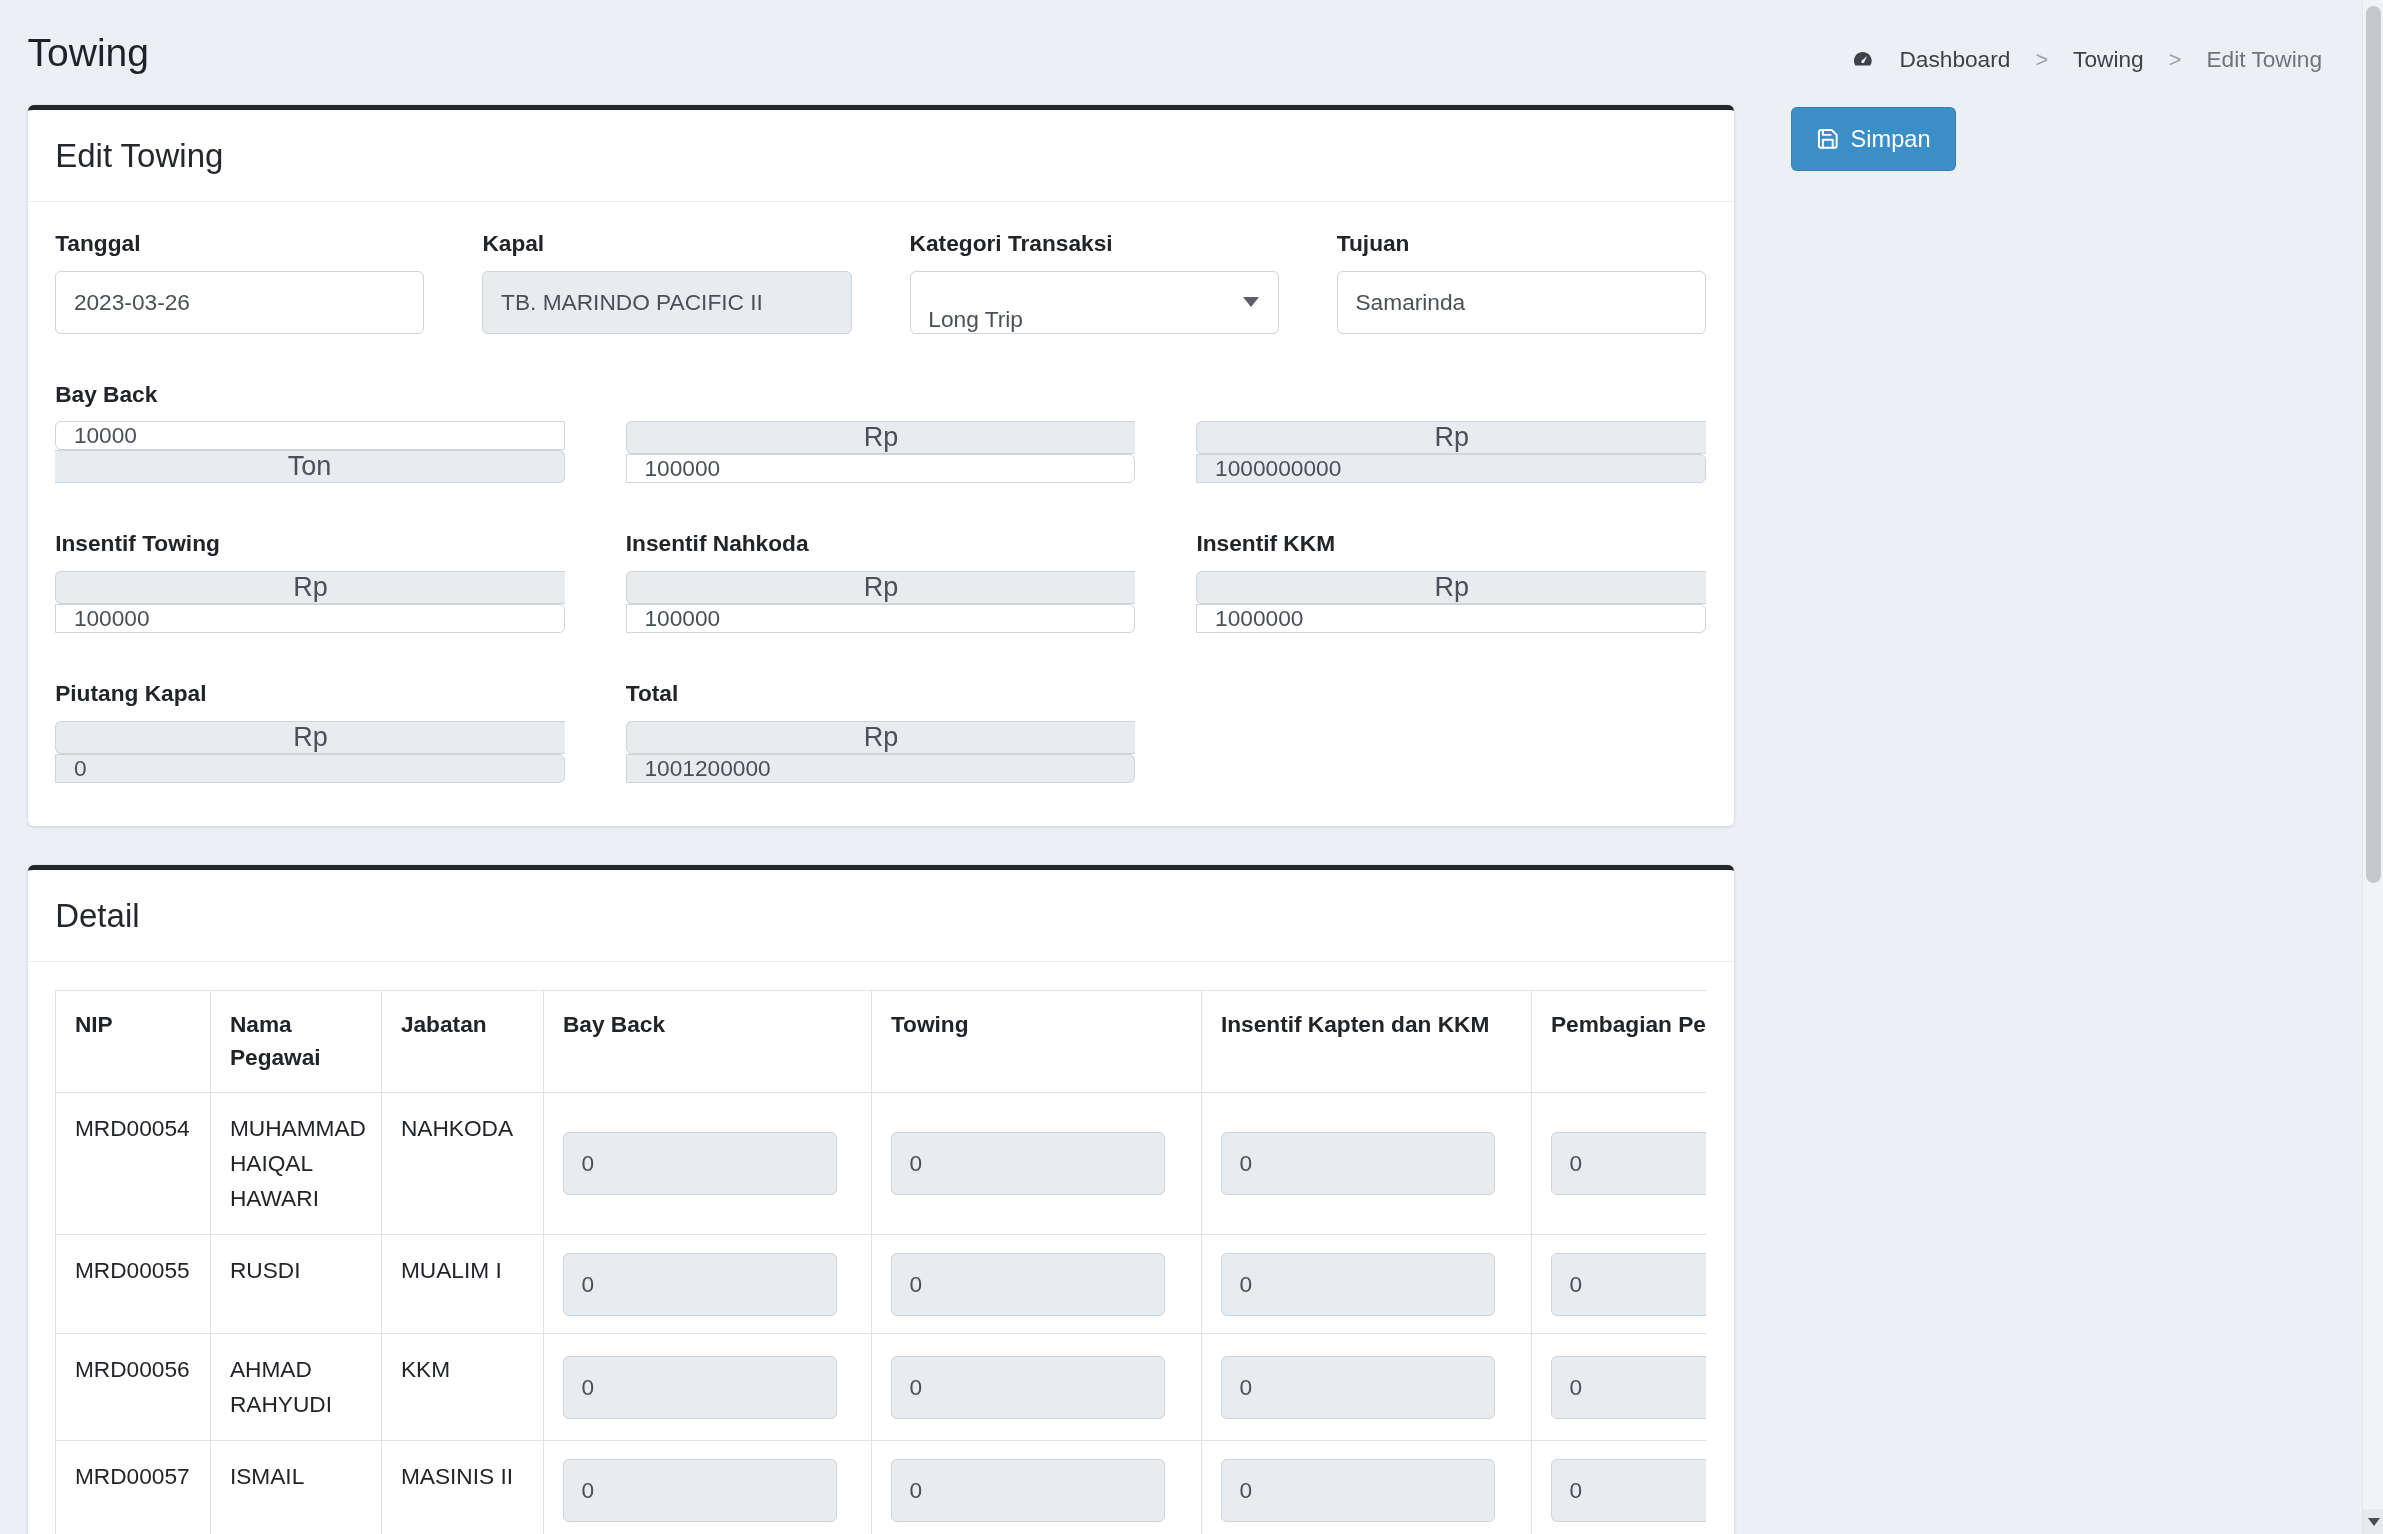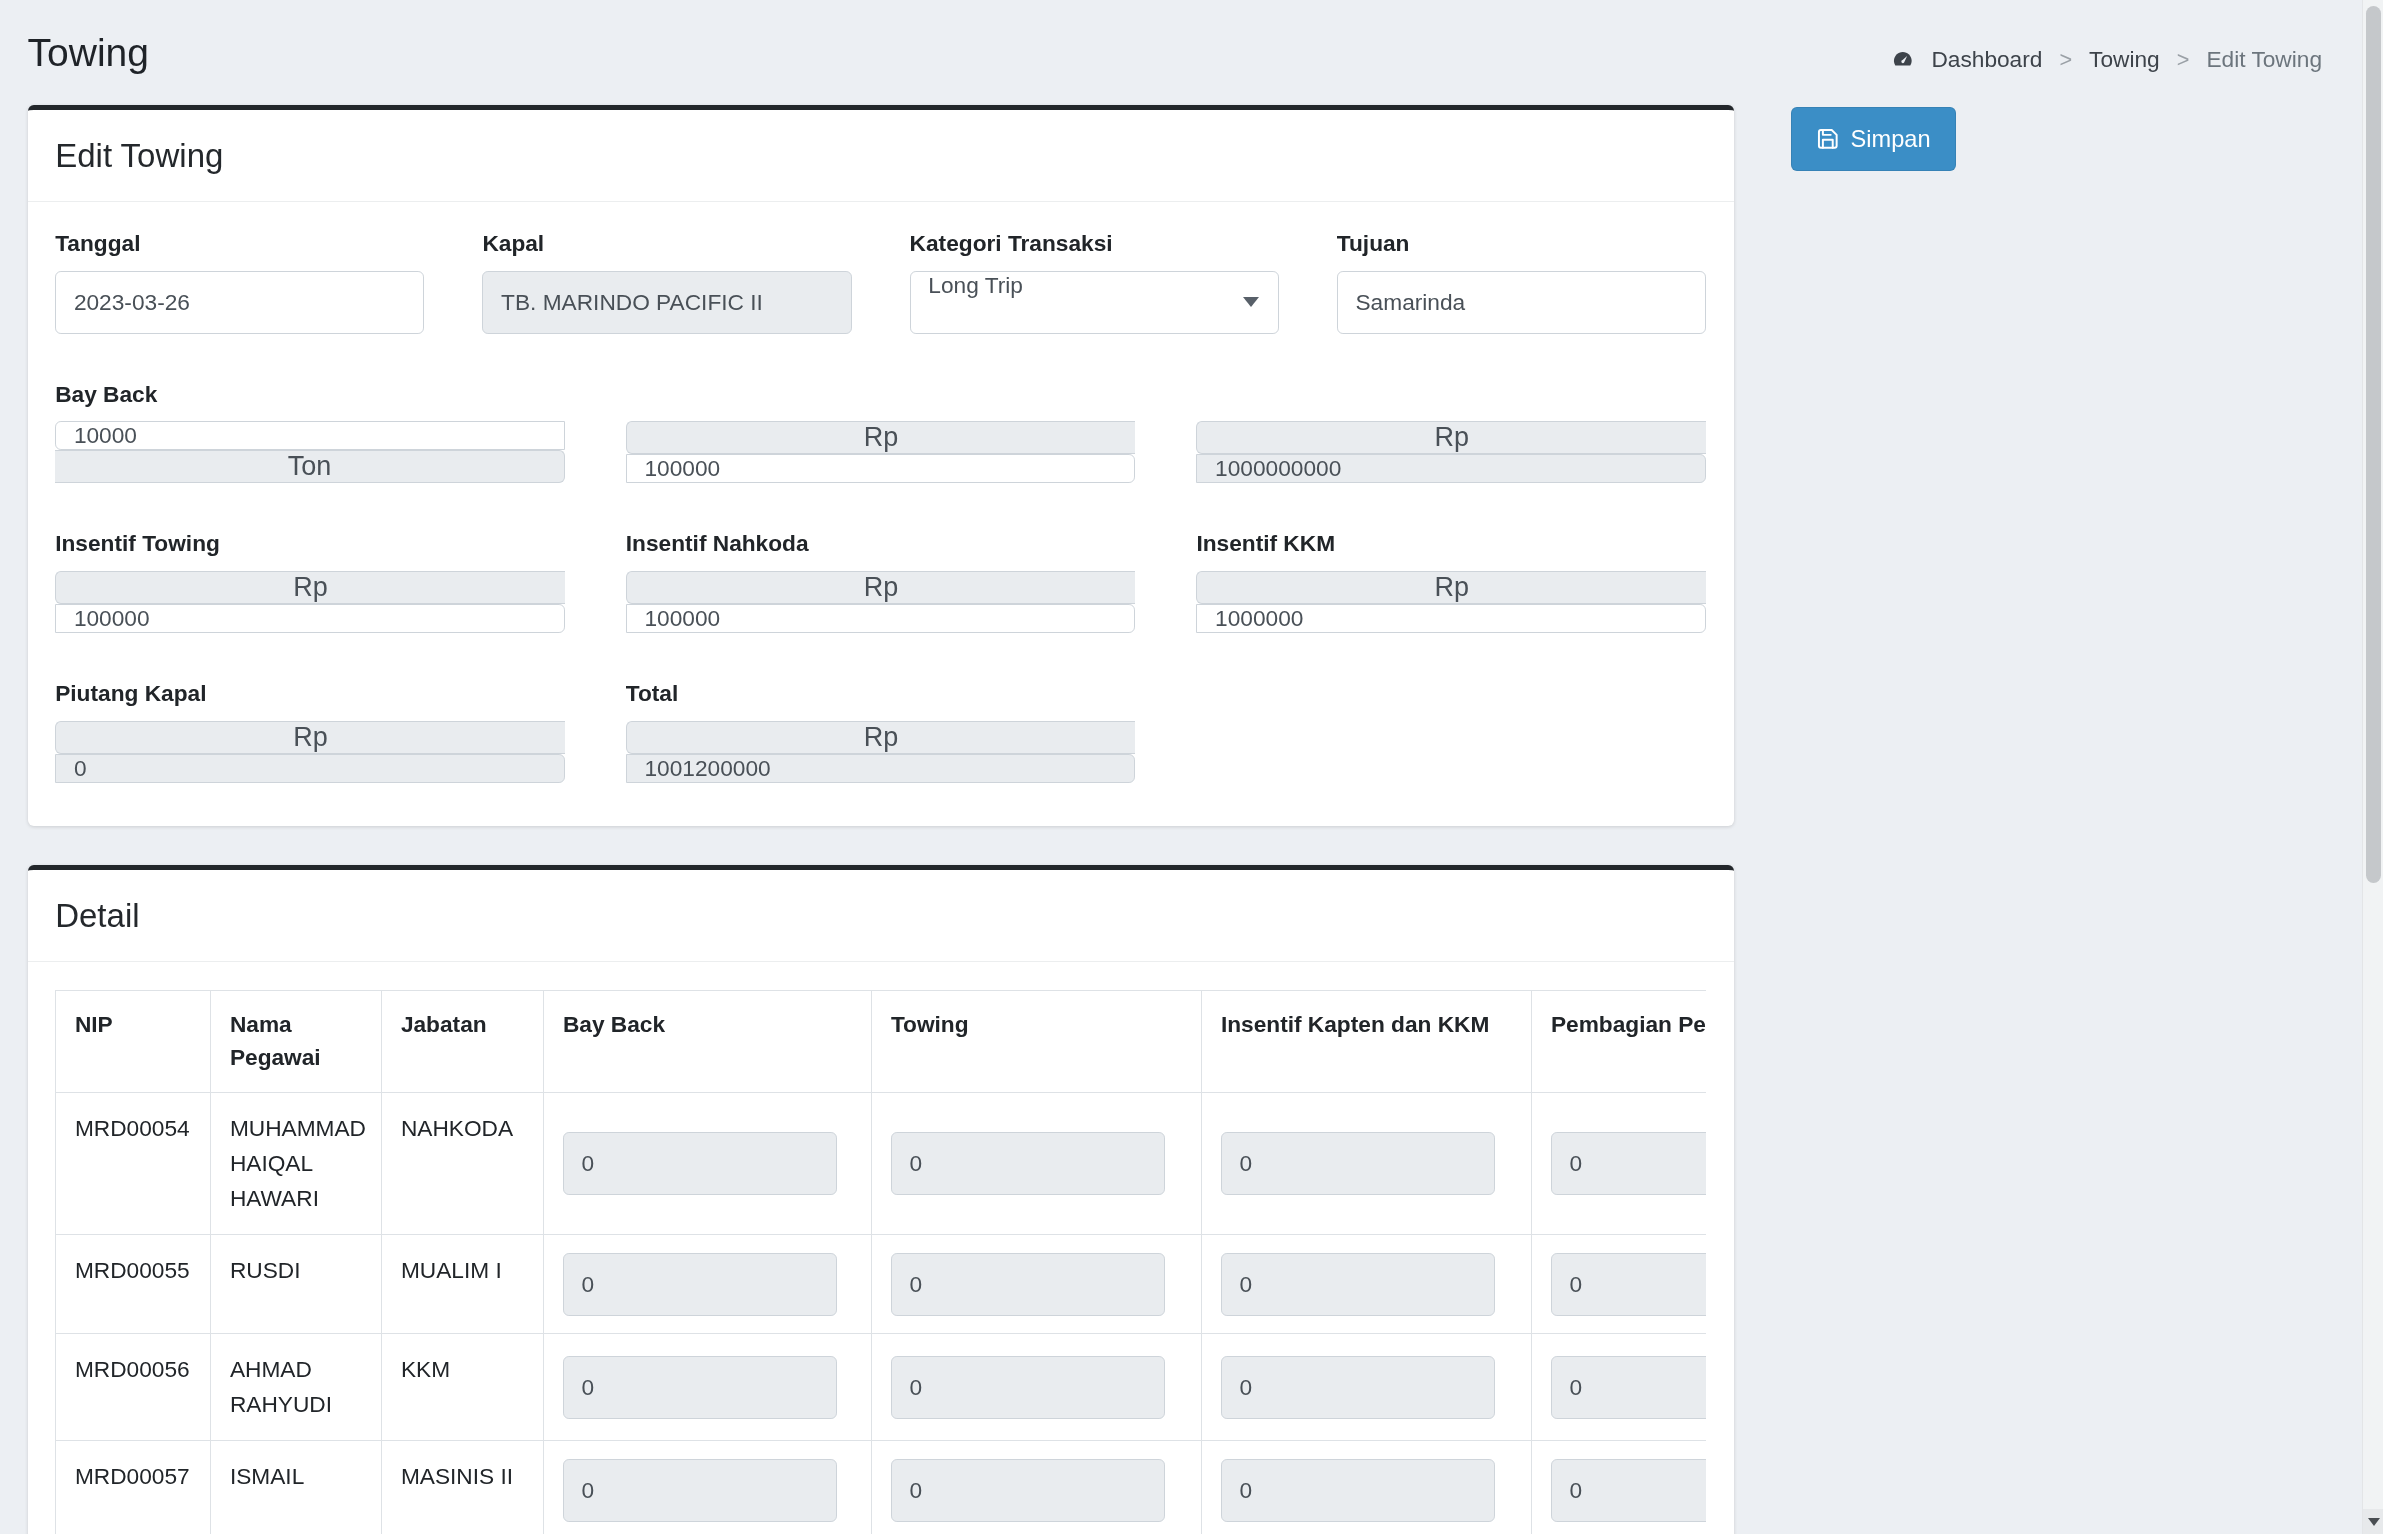--- a/index.html
+++ b/index.html
@@ -8,21 +8,21 @@
     background: #eceff3;
     font-family: "Liberation Sans", sans-serif;
     color: #212529;
     position: relative;
   }
   .content-wrapper { padding: 25.6px 62px 0 27.6px; }
 
   
   .page-header { display: flex; align-items: center; justify-content: space-between; margin: 5.9px 0 29.6px; }
   .page-title { font-size: 39px; font-weight: 500; color: #1f2328; }
-  .breadcrumb { display: flex; align-items: center; gap: 17px; font-size: 22.7px; margin-top: 13px; }
+  .breadcrumb { display: flex; align-items: center; gap: 25px; font-size: 22.7px; margin-top: 13px; }
   .crumb { color: #3d434a; text-decoration: none; cursor: pointer; }
   .crumb.current { color: #6c757d; cursor: default; }
   .sep { color: #9aa0a6; font-size: 21.7px; }
   .crumb-icon { display: inline-flex; align-items: center; }
 
   
   .main-row { display: flex; column-gap: 57px; align-items: flex-start; }
   .col-left { width: 1706px; flex: none; }
   .col-right { width: 531px; flex: none; }
 
@@ -66,21 +66,21 @@
   }
   .addon.prepend { border-right: 0; border-radius: 5.9px 0 0 5.9px; }
   .addon.prepend + .form-control { border-radius: 0 5.9px 5.9px 0; }
   .form-control.with-append { border-radius: 5.9px 0 0 5.9px; }
   .addon.append { border-left: 0; border-radius: 0 5.9px 5.9px 0; }
 
   
   .select {
     position: relative; height: 63px; background: #fff; cursor: pointer;
     border: 1px solid #ced4da; border-radius: 5.9px;
-    display: flex; align-items: flex-start;
+    display: flex; align-items: flex-end;
     padding: 0 49px 0 17.7px; font-size: 22.7px; color: #495057;
   }
   .caret {
     position: absolute; right: 18.7px; top: 50%; margin-top: -4.9px;
     width: 0; height: 0;
     border-left: 8.9px solid transparent; border-right: 8.9px solid transparent;
     border-top: 10.8px solid #586069;
   }
 
   

